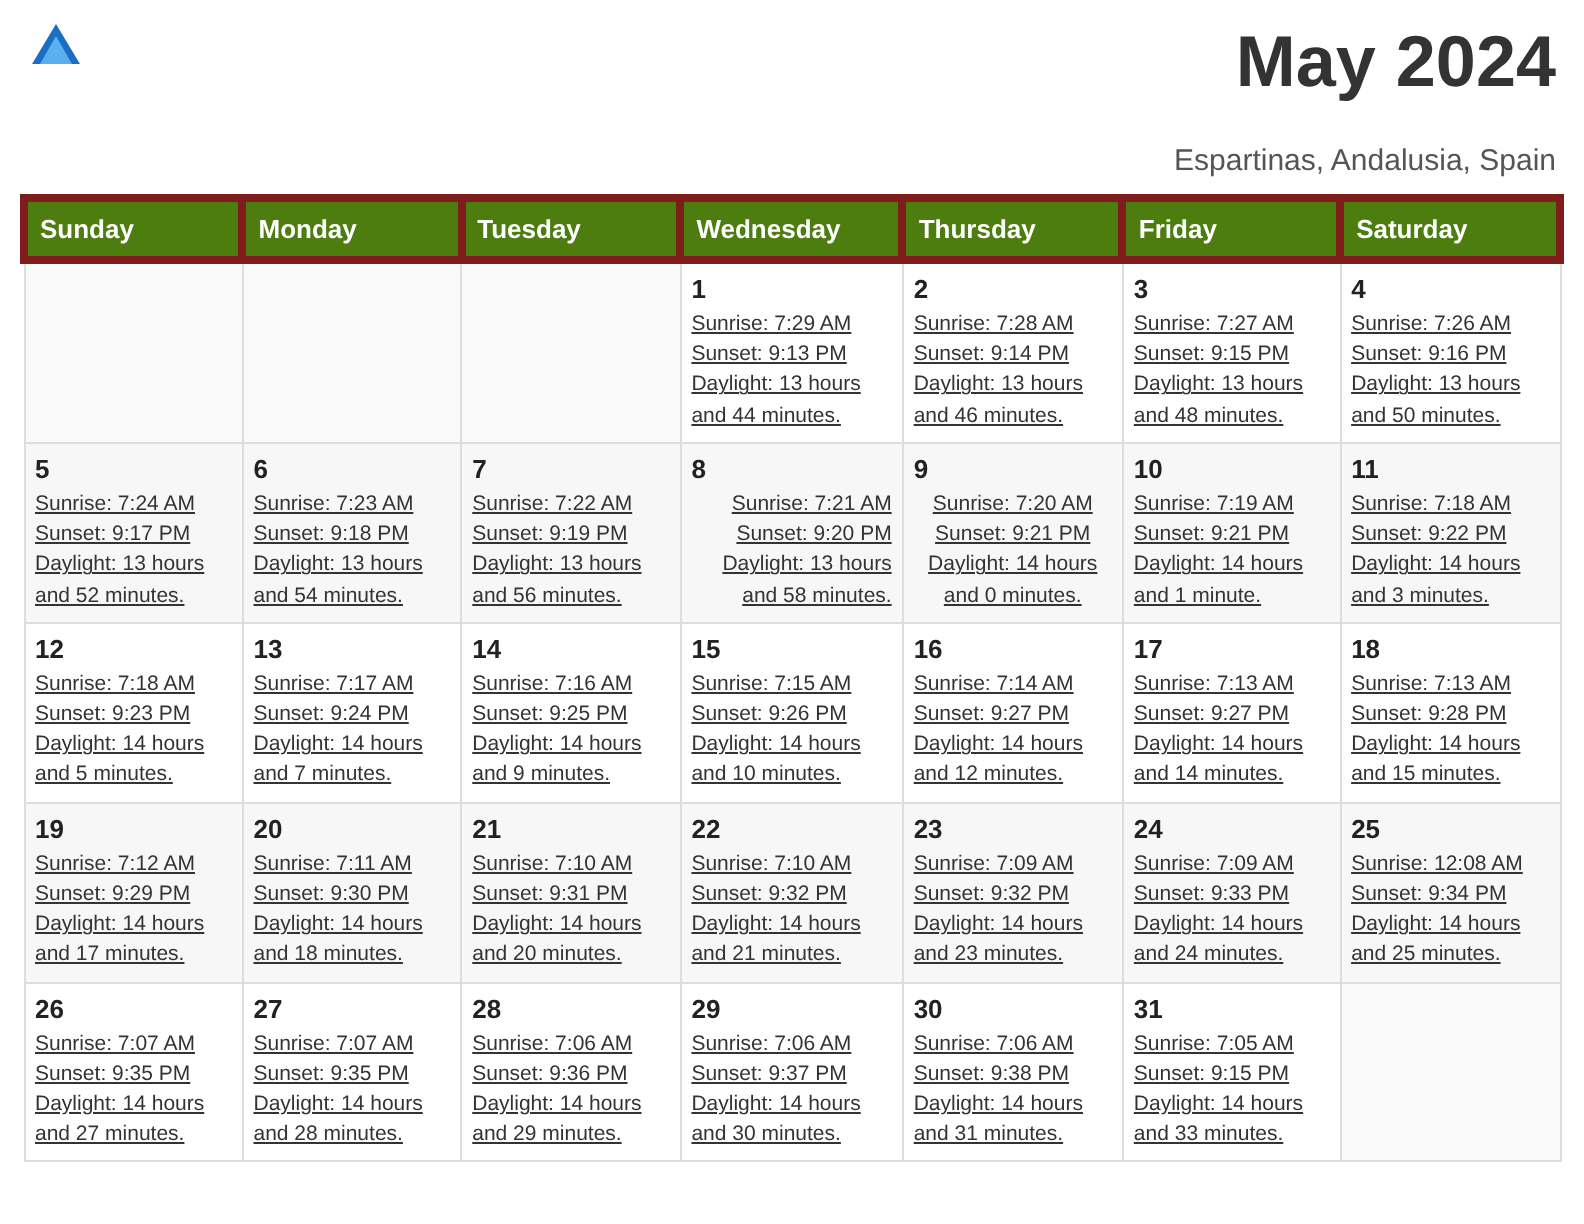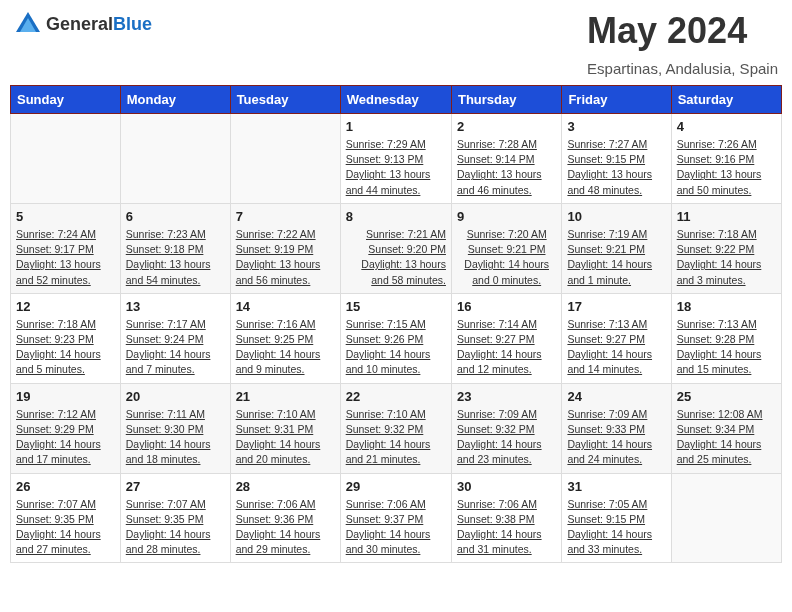--- a/index.html
+++ b/index.html
@@ -20,36 +20,36 @@
     .logo {
       display: flex;
       align-items: center;
       gap: 4px;
     }
     .logo-text-general { font-size: 18px; font-weight: bold; color: #333; }
     .logo-text-blue { font-size: 18px; font-weight: bold; color: #1a6fc4; }
     .logo-icon {
       width: 28px; height: 28px;
     }
-    .title-block { text-align: left; }
+    .title-block { text-align: right; }
     .month-year { font-size: 36px; font-weight: bold; color: #333; }
-    .location { font-size: 15px; color: #555; margin-top: 8px; }
+    .location { font-size: 15px; color: #555; margin-top: 20px; }
     .calendar {
       width: 100%;
       border-collapse: collapse;
       border: 1px solid #ccc;
     }
     .calendar th {
-      background-color: #1d4ed8;
+      background-color: #4d7c0f;
       color: #fff;
       text-align: left;
       padding: 6px 6px;
       font-size: 13px;
       font-weight: bold;
-      border: 1px solid #7f1d1d;
+      border: 4px solid #7f1d1d;
     }
     .calendar td {
       vertical-align: top;
       padding: 5px 5px;
       border: 1px solid #ddd;
       width: 113px;
       min-height: 80px;
       font-size: 11px;
       color: #333;
       background: #fff;
@@ -71,23 +71,20 @@
   </style>
 </head>
 <body>
 
 <div class="header">
   <div class="logo">
     <svg class="logo-icon" viewBox="0 0 28 28">
       <polygon points="14,2 26,22 2,22" fill="#1a6fc4"></polygon>
       <polygon points="14,8 22,22 6,22" fill="#5aafee"></polygon>
     </svg>
-    <div>
-      <span class="logo-text-general">General</span><span class="logo-text-blue">Blue</span>
-    </div>
   </div>
   <div class="title-block">
     <div class="month-year">May 2024</div>
     <div class="location">Espartinas, Andalusia, Spain</div>
   </div>
 </div>
 
 <table class="calendar">
   <thead>
     <tr>

